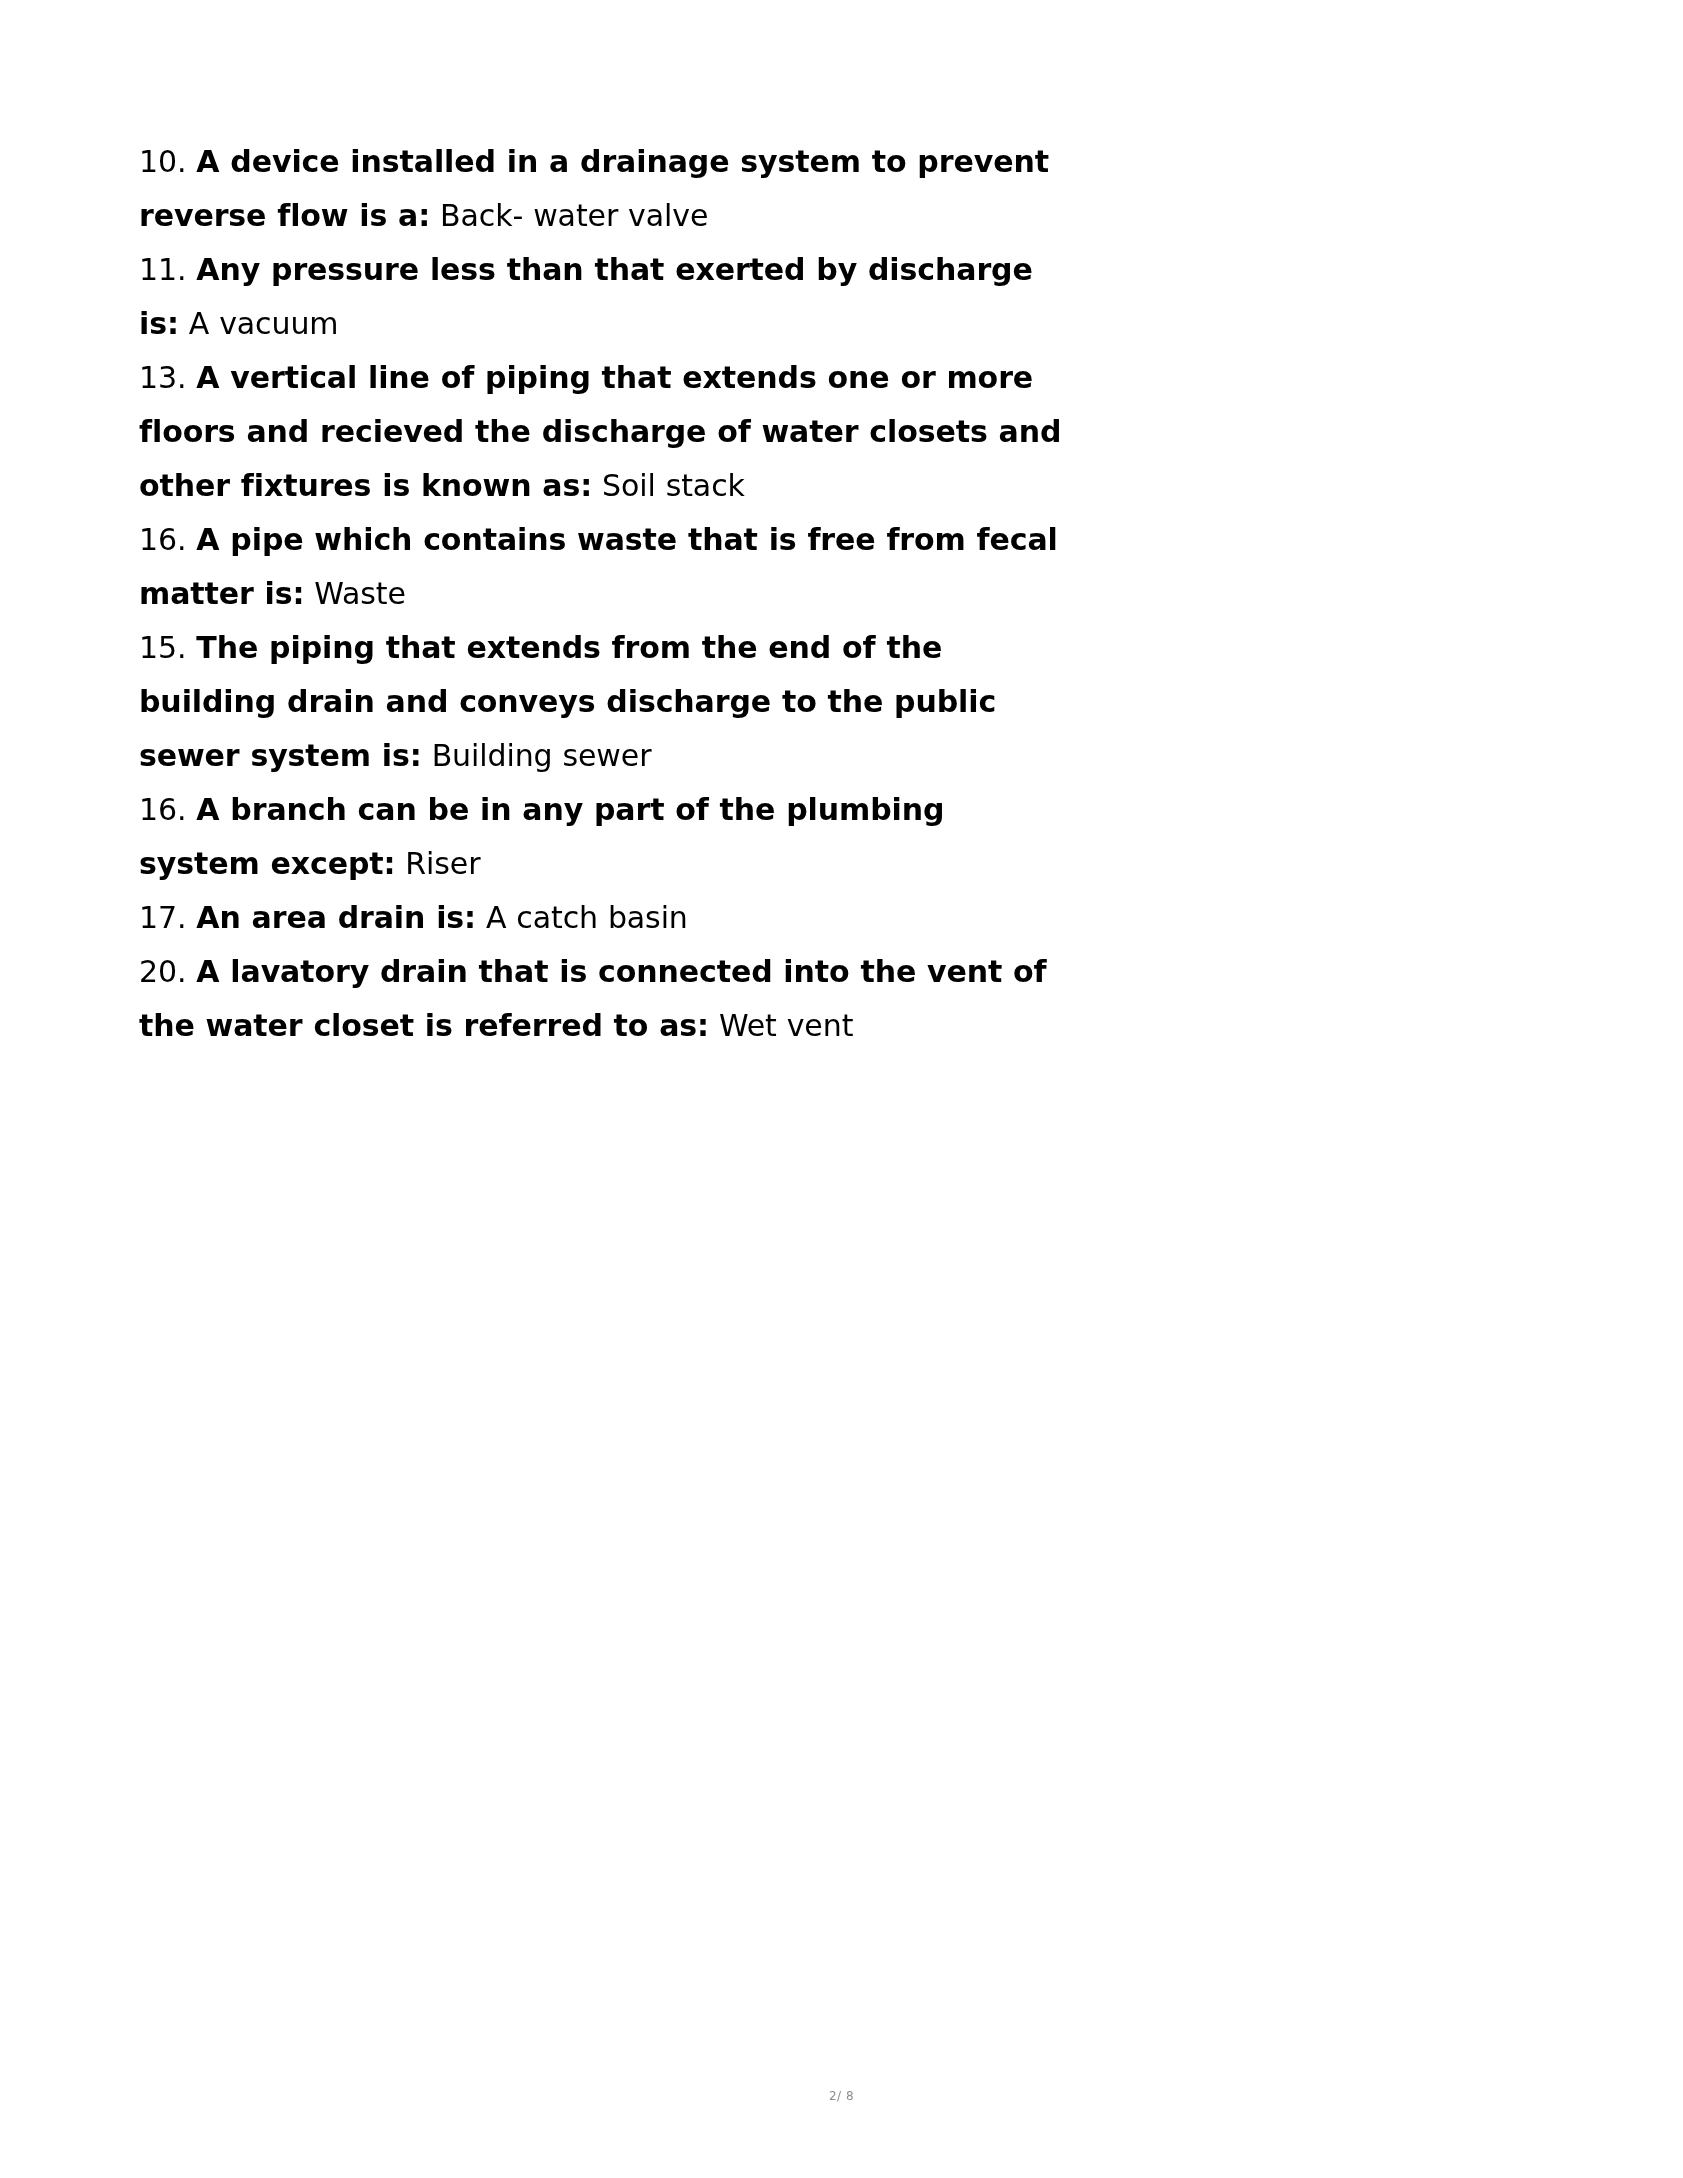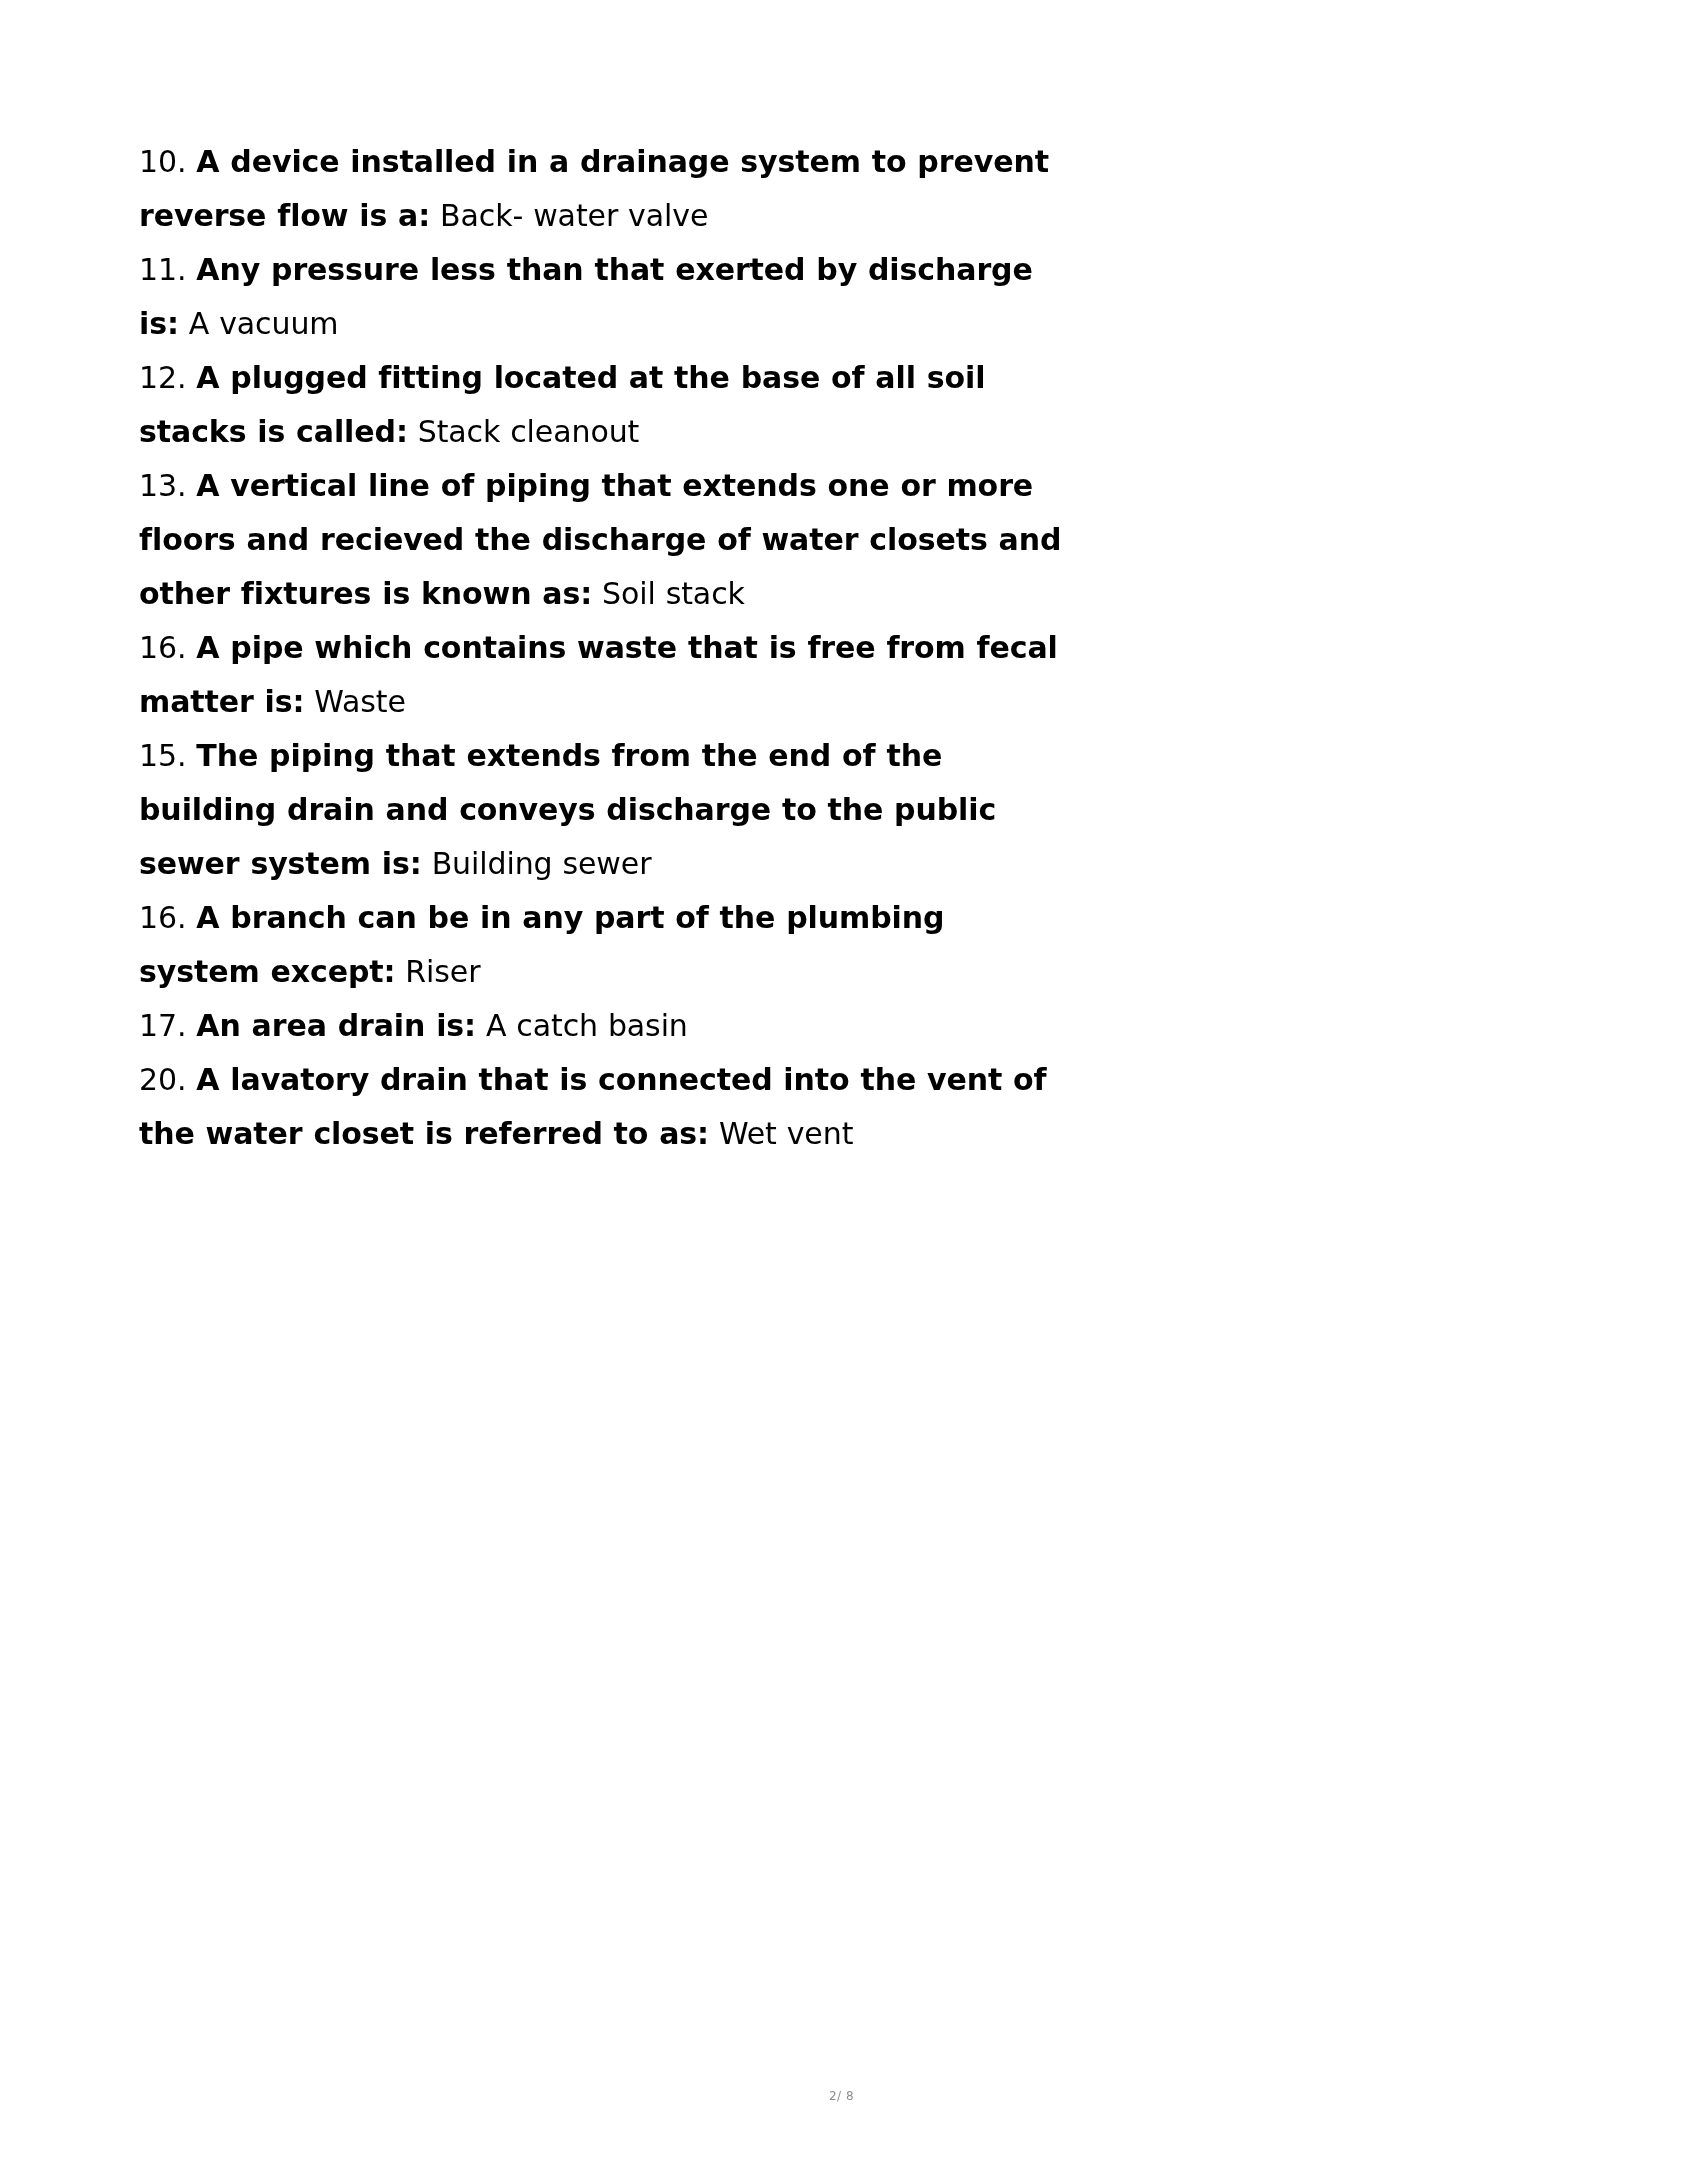--- a/index.html
+++ b/index.html
@@ -73,21 +73,20 @@
   }
 </style>
 </head>
 <body>
 
 <div id="page">
 
   <div id="content">
       <p class="qa-item"><span class="q-num">10.</span> <span class="q-text">A device installed in a drainage system to prevent reverse flow is a:</span> <span class="a-text">Back- water valve</span></p>
       <p class="qa-item"><span class="q-num">11.</span> <span class="q-text">Any pressure less than that exerted by discharge is:</span> <span class="a-text">A vacuum</span></p>
-      <p class="qa-item"><span class="q-num">12.</span> <span class="q-text">A plugged fitting located at the base of all soil stacks is called:</span> <span class="a-text">Stack cleanout</span></p>
       <p class="qa-item"><span class="q-num">13.</span> <span class="q-text">A vertical line of piping that extends one or more floors and recieved the discharge of water closets and other fixtures is known as:</span> <span class="a-text">Soil stack</span></p>
       <p class="qa-item"><span class="q-num">16.</span> <span class="q-text">A pipe which contains waste that is free from fecal matter is:</span> <span class="a-text">Waste</span></p>
       <p class="qa-item"><span class="q-num">15.</span> <span class="q-text">The piping that extends from the end of the building drain and conveys discharge to the public sewer system is:</span> <span class="a-text">Building sewer</span></p>
       <p class="qa-item"><span class="q-num">16.</span> <span class="q-text">A branch can be in any part of the plumbing system except:</span> <span class="a-text">Riser</span></p>
       <p class="qa-item"><span class="q-num">17.</span> <span class="q-text">An area drain is:</span> <span class="a-text">A catch basin</span></p>
       <p class="qa-item"><span class="q-num">20.</span> <span class="q-text">A lavatory drain that is connected into the vent of the water closet is referred to as:</span> <span class="a-text">Wet vent</span></p>
     </div>
 
   <div id="footer">
     <span class="pagenum">2/ 8</span>

